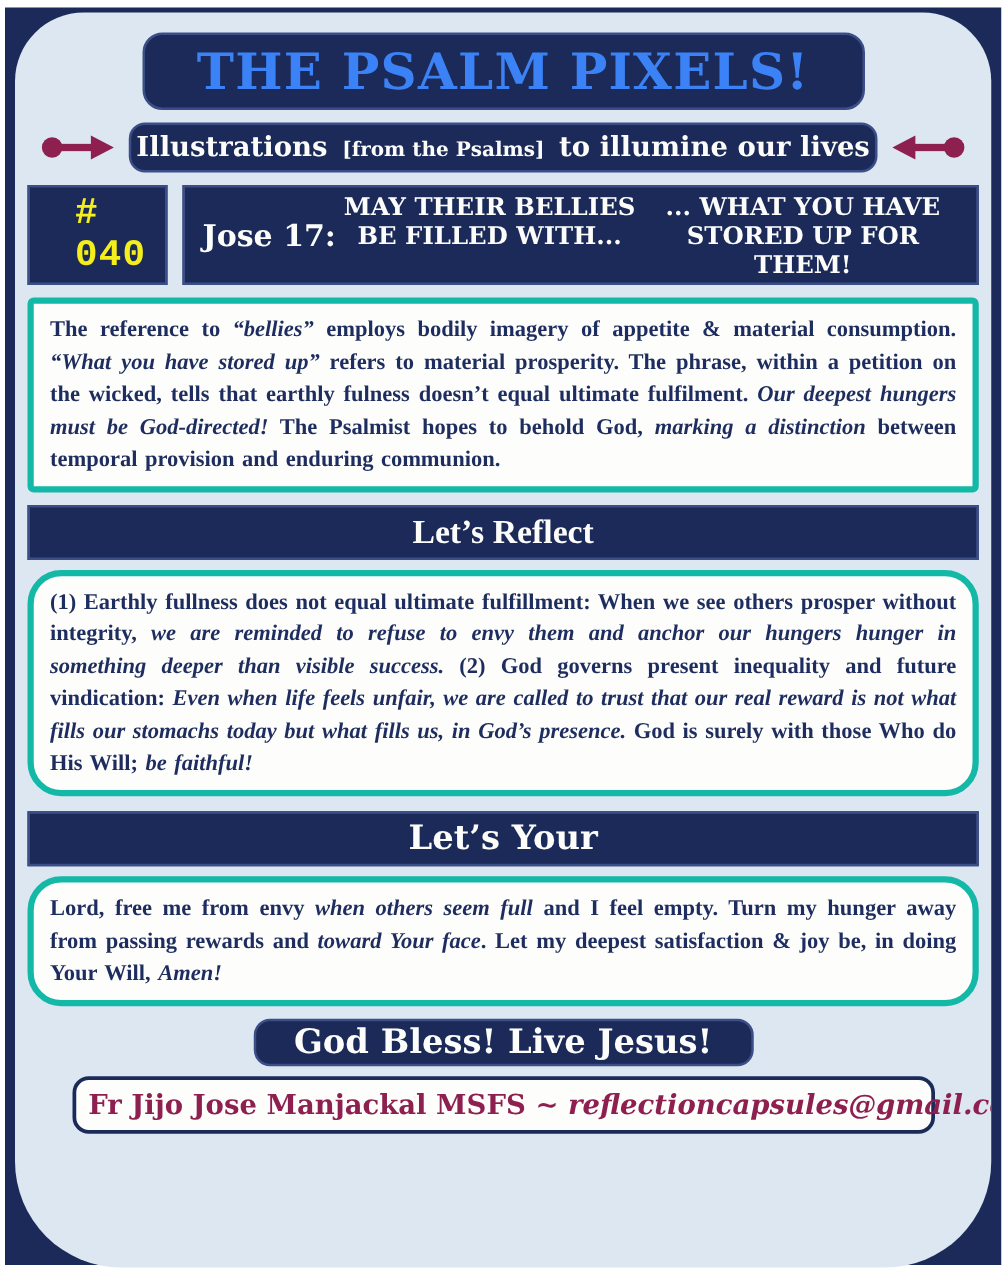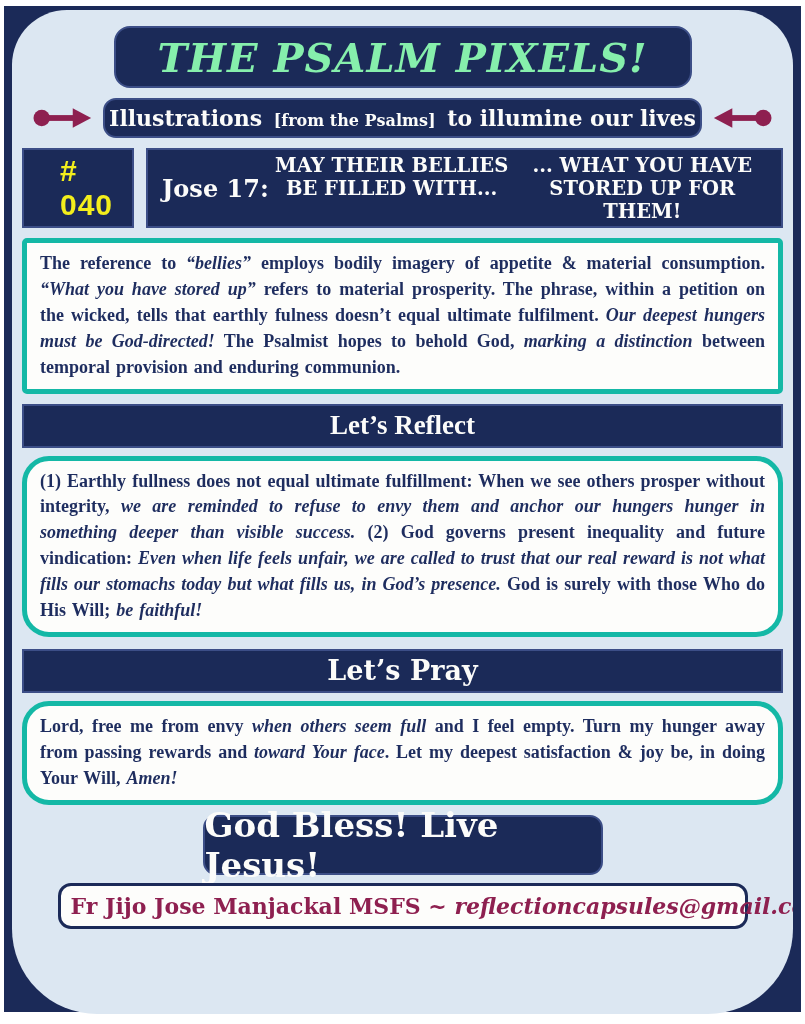--- a/index.html
+++ b/index.html
@@ -10,51 +10,51 @@
   .frame { position:absolute; left:4px; right:4px; top:6px; bottom:12px; background:#1b2a58; }
   .panel {
     position:absolute; left:12px; right:12px; top:10px; bottom:10px;
     background:#dce7f2; border-radius:55px 55px 85px 85px;
     padding:16px 10px 0; display:flex; flex-direction:column; align-items:center; overflow:hidden;
   }
   .navybox { background:#1b2a58; border:2px solid #3c4e87; color:#fcfcfa; font-weight:bold; }
 
   .title-box { width:578px; height:62px; border-radius:16px; flex:none;
     display:flex; align-items:center; justify-content:center; }
-  .title-box h1 { font-size:40px; letter-spacing:1px; color:#86efac; white-space:nowrap;font-style:italic; }
+  .title-box h1 { font-size:40px; letter-spacing:1px; color:#3b82f6; white-space:nowrap; }
 
   .subtitle-row { margin-top:10px; width:100%; display:flex; align-items:center; justify-content:center; gap:8px; }
   .subtitle-box { border-radius:13px; padding:5px 4px; font-size:22px; white-space:nowrap; }
   .subtitle-bracket { font-size:16px; margin:0 4px; }
   .arrow-icon { width:62px; height:26px; flex:none; }
   .arrow-flip { transform:scaleX(-1); }
 
   .issue-row { margin-top:10px; width:100%; height:80px; display:flex; gap:12px; }
   .issue-badge { width:112px; flex:none; display:flex; align-items:center; justify-content:center;
-    color:#f3ee1c; font-family:Liberation Sans, sans-serif; font-size:30px; letter-spacing:1px;padding-left:36px; }
+    color:#f3ee1c; font-family:Liberation Mono, monospace; font-size:30px; letter-spacing:1px;padding-left:36px; }
   .verse-box { flex:1; display:flex; align-items:center; }
   .psalm-ref { font-size:24px; padding:0 6px 0 14px; flex:none; }
   .verse-lines { flex:1; display:flex; gap:5px; font-size:19.5px; }
   .verse-line1 { text-align:center; }
   .verse-line2 { text-align:center; padding-right:10px; }
 
   .text-box {
     margin-top:10px; width:100%; background:#fdfdfb; border:5px solid #14b8a6; border-radius:5px;
     padding:8px 13px; font-family:"Liberation Serif", serif; font-weight:bold; font-size:18px;
     line-height:1.44; color:#1e2d5f; text-align:justify; word-spacing:1.5px;
   }
   .text-box i { font-style:italic; }
 
   .bar { width:100%; height:44px; display:flex; align-items:center; justify-content:center; font-size:27px; }
   .bar-reflect { margin-top:10px;font-family:Liberation Serif, serif; }
   .bar-pray { margin-top:12px; }
   .gap8 { margin-top:8px;border-radius:27px; }
 
-  .blessing { margin-top:10px; width:400px; height:60px; border-radius:13px; flex:none;
-    display:flex; align-items:center; justify-content:center; font-size:34px; }
+  .blessing { margin-top:10px; width:400px; height:38px; border-radius:13px; flex:none;
+    display:flex; align-items:center; justify-content:center; font-size:27px; }
   .author-box {
     margin-top:8px; width:690px; flex:none; background:#fdfdfb; border:3px solid #1b2a58; border-radius:13px;
     padding:7px 10px; text-align:center; color:#8e2050; font-weight:bold; font-size:22px; white-space:nowrap;
   }
   .author-box i { font-style:italic; }
 </style>
 </head>
 <body>
 
 <div class="frame"></div>
@@ -91,21 +91,21 @@
         <div class="verse-line2">... WHAT YOU HAVE STORED UP FOR THEM!</div>
       </div>
     </div>
   </div>
 
   <div class="text-box"><span>The reference to </span><i>“bellies”</i><span> employs bodily imagery of appetite &amp; material consumption. </span><i>“What you have stored up”</i><span> refers to material prosperity. The phrase, within a petition on the wicked, tells that earthly fulness doesn’t equal ultimate fulfilment. </span><i>Our deepest hungers must be God-directed!</i><span> The Psalmist hopes to behold God, </span><i>marking a distinction</i><span> between temporal provision and enduring communion.</span></div>
 
   <div class="navybox bar bar-reflect">Let’s Reflect</div>
   <div class="text-box gap8"><span>(1) Earthly fullness does not equal ultimate fulfillment: When we see others prosper without integrity, </span><i>we are reminded to refuse to envy them and anchor our hungers hunger in something deeper than visible success.</i><span> (2) God governs present inequality and future vindication: </span><i>Even when life feels unfair, we are called to trust that our real reward is not what fills our stomachs today but what fills us, in God’s presence.</i><span> God is surely with those Who do His Will; </span><i>be faithful!</i></div>
 
-  <div class="navybox bar bar-pray">Let’s Pray</div>
+  <div class="navybox bar bar-pray">Let’s Your</div>
   <div class="text-box gap8"><span>Lord, free me from envy </span><i>when others seem full</i><span> and I feel empty. Turn my hunger away from passing rewards and </span><i>toward Your face</i><span>. Let my deepest satisfaction &amp; joy be, in doing Your Will, </span><i>Amen!</i></div>
 
   <div class="navybox blessing">God Bless! Live Jesus!</div>
 
   <div class="author-box">
     <span>Fr Jijo Jose Manjackal MSFS ~ </span><i>reflectioncapsules@gmail.com</i>
   </div>
 
 </div>
 

